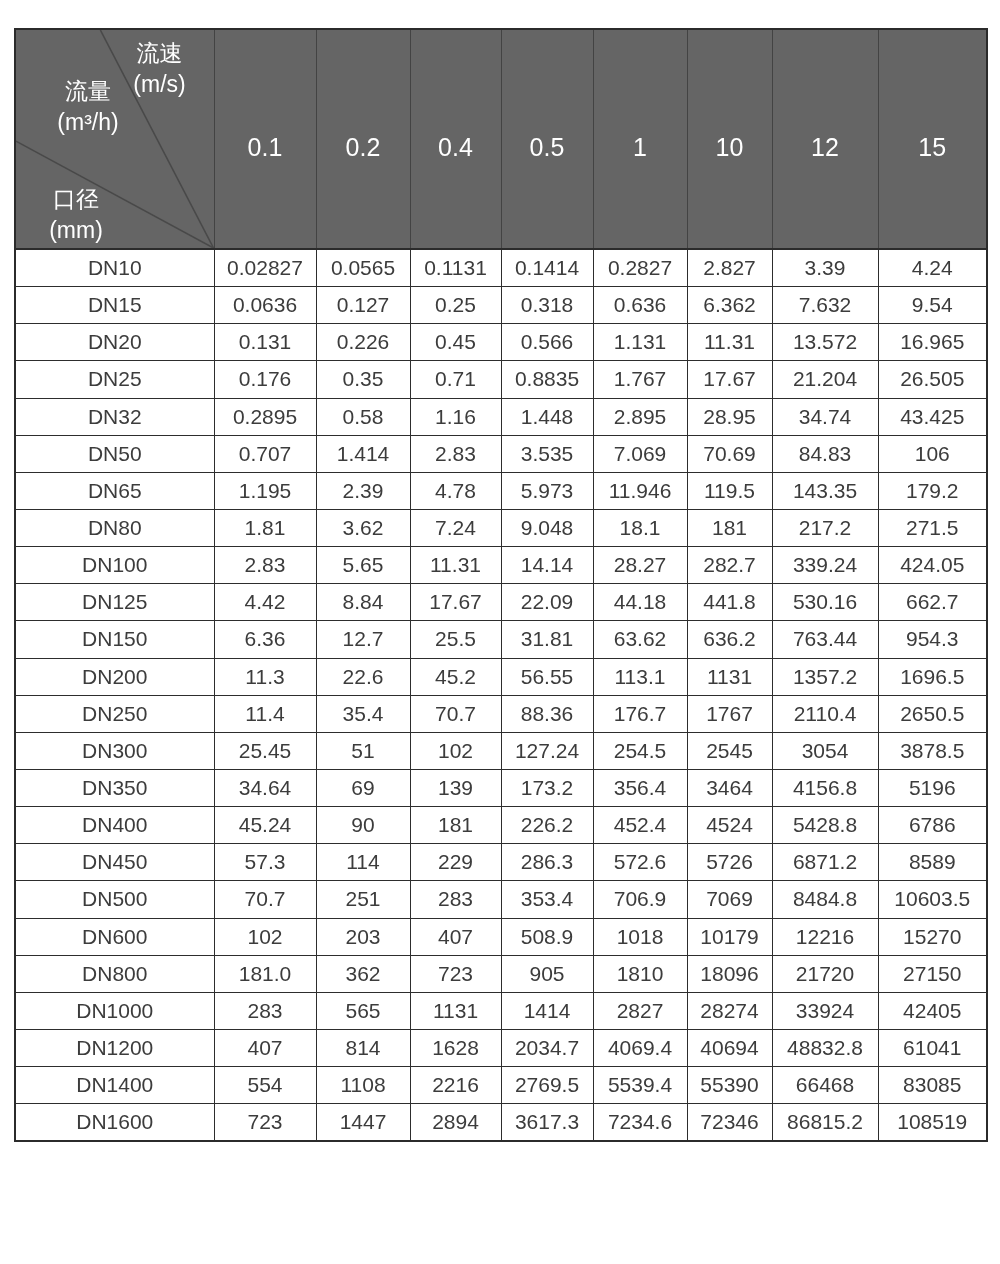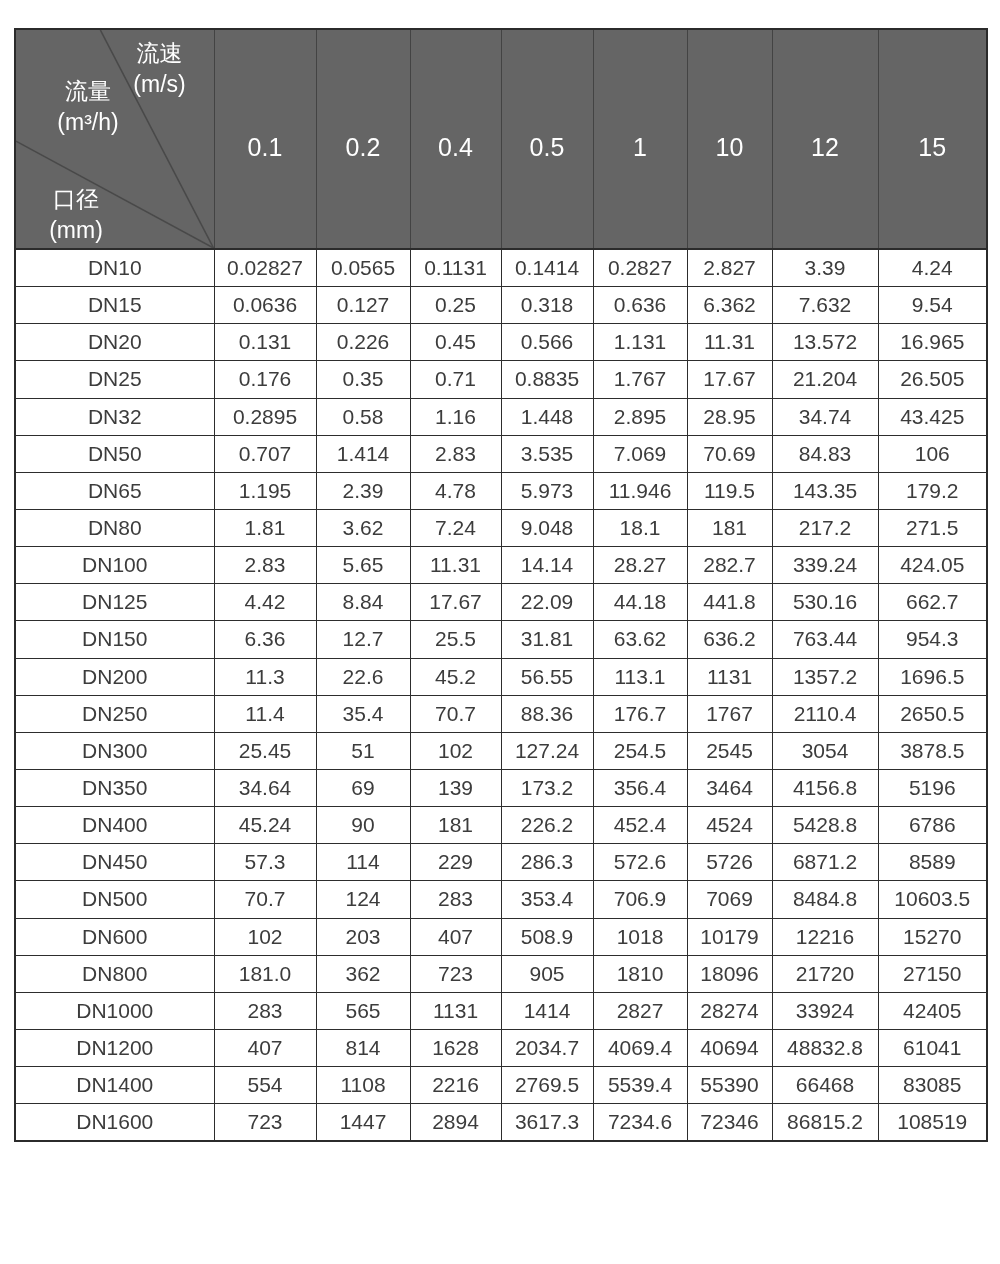--- a/index.html
+++ b/index.html
@@ -303,21 +303,21 @@
           <td class="val-cell">229</td>
           <td class="val-cell">286.3</td>
           <td class="val-cell">572.6</td>
           <td class="val-cell">5726</td>
           <td class="val-cell">6871.2</td>
           <td class="val-cell">8589</td>
         </tr>
         <tr>
           <td class="dn-cell">DN500</td>
           <td class="val-cell">70.7</td>
-          <td class="val-cell">124</td>
+          <td class="val-cell">251</td>
           <td class="val-cell">283</td>
           <td class="val-cell">353.4</td>
           <td class="val-cell">706.9</td>
           <td class="val-cell">7069</td>
           <td class="val-cell">8484.8</td>
           <td class="val-cell">10603.5</td>
         </tr>
         <tr>
           <td class="dn-cell">DN600</td>
           <td class="val-cell">102</td>

